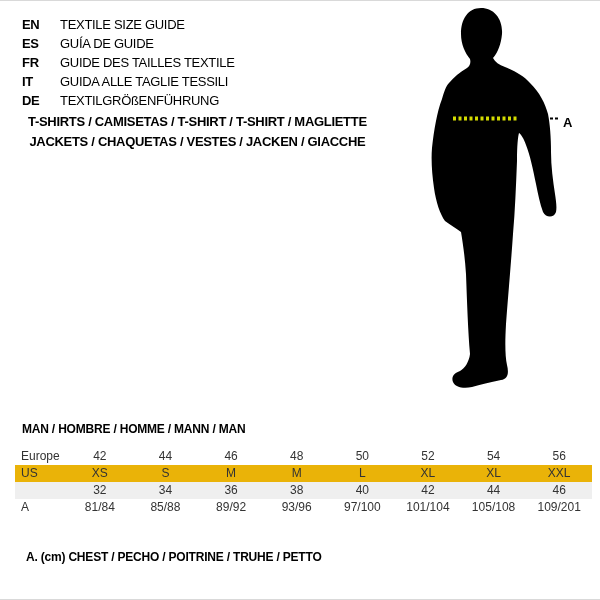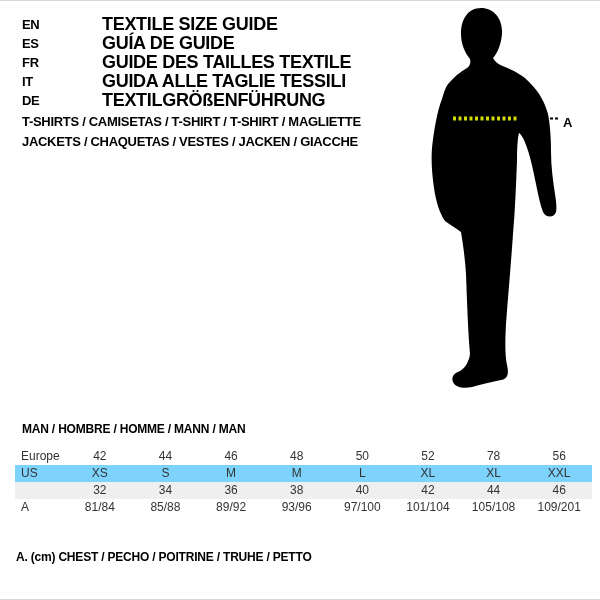--- a/index.html
+++ b/index.html
@@ -6,36 +6,36 @@
   .canvas{
     position:relative;width:600px;height:600px;background:#ffffff;
     font-family:"Liberation Sans","DejaVu Sans",sans-serif;color:#000;
     overflow:hidden;border-top:1px solid #d9d9d9;border-bottom:1px solid #d9d9d9;
     box-sizing:border-box;
   }
   
   .lang-list{position:absolute;left:22px;top:14px;}
   .lang-row{display:flex;height:19px;align-items:center;}
   .lang-code{width:38px;font-weight:bold;font-size:13px;letter-spacing:-0.3px;}
-  .lang-label{font-weight:bold;font-size:18px;letter-spacing:-0.3px;white-space:nowrap;margin-left:42px;}
+  .lang-label{font-weight:normal;font-size:13px;letter-spacing:-0.3px;white-space:nowrap;}
   
-  .cats{position:absolute;left:22px;top:111px;}
+  .cats{position:absolute;left:28px;top:111px;text-align:center;}
   .cat-line{font-weight:bold;font-size:13px;letter-spacing:-0.3px;height:20px;line-height:20px;white-space:nowrap;}
   
   .figure{position:absolute;left:410px;top:5px;width:165px;height:400px;}
   
   .man-heading{position:absolute;left:22px;top:421px;font-weight:bold;font-size:12px;letter-spacing:-0.2px;}
   
   .size-table{position:absolute;left:15px;top:447px;width:577px;font-size:12px;color:#333;}
   .thead{height:17px;line-height:17px;padding-left:6px;color:#222;letter-spacing:-0.2px;}
   .trow{display:grid;grid-template-columns:52px repeat(8,1fr);height:17px;line-height:17px;align-items:center;}
   .tlabel{padding-left:6px;text-align:left;}
   .tcell{text-align:center;}
   
-  .footnote{position:absolute;left:16px;top:549px;font-weight:bold;font-size:12px;letter-spacing:-0.2px;}
+  .footnote{position:absolute;left:26px;top:549px;font-weight:bold;font-size:12px;letter-spacing:-0.2px;}
 </style>
 </head>
 <body>
 
 <div class="canvas">
 
   <div class="lang-list">
     <div class="lang-row">
       <span class="lang-code">EN</span>
       <span class="lang-label">TEXTILE SIZE GUIDE</span>
@@ -110,25 +110,25 @@
   <div class="size-table">
 
     <div class="trow">
       <span class="tlabel">Europe</span>
       <span class="tcell">42</span>
       <span class="tcell">44</span>
       <span class="tcell">46</span>
       <span class="tcell">48</span>
       <span class="tcell">50</span>
       <span class="tcell">52</span>
-      <span class="tcell">78</span>
+      <span class="tcell">54</span>
       <span class="tcell">56</span>
     </div>
 
-    <div class="trow" style="background:#7dd3fc;">
+    <div class="trow" style="background:#eab308;">
       <span class="tlabel">US</span>
       <span class="tcell">XS</span>
       <span class="tcell">S</span>
       <span class="tcell">M</span>
       <span class="tcell">M</span>
       <span class="tcell">L</span>
       <span class="tcell">XL</span>
       <span class="tcell">XL</span>
       <span class="tcell">XXL</span>
     </div>

